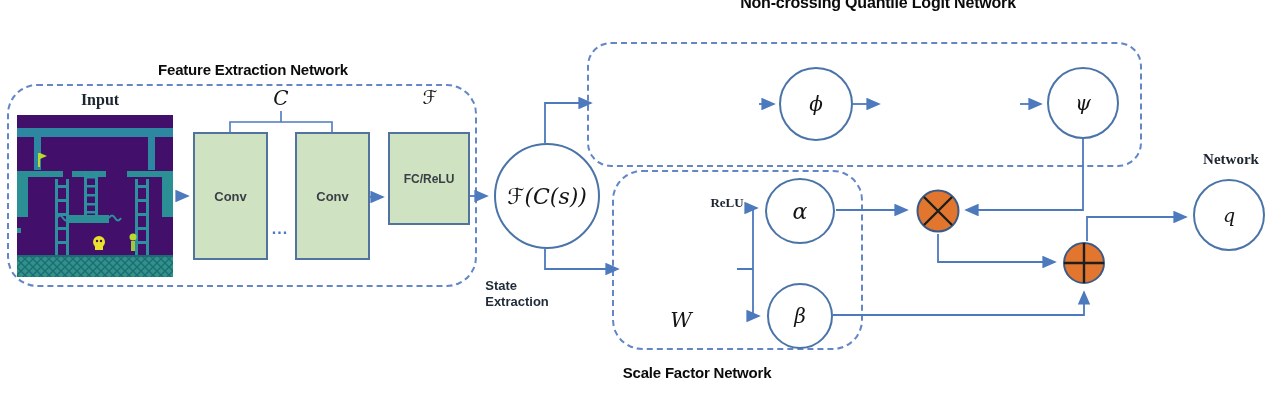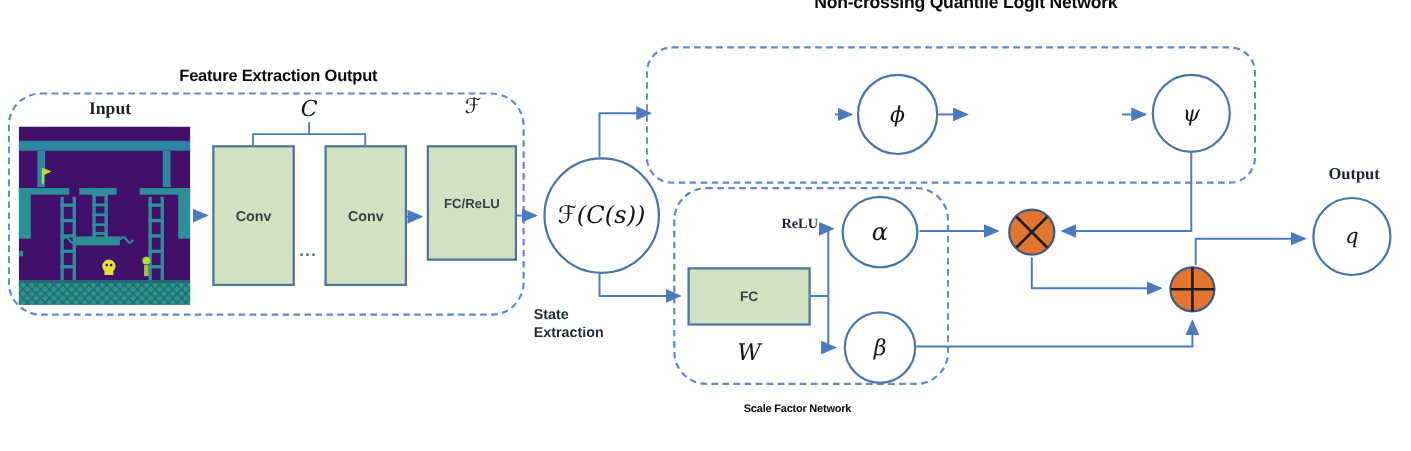--- a/index.html
+++ b/index.html
@@ -47,21 +47,21 @@
   .caption{
     position:absolute;transform:translate(-50%,0);
     font-size:13px;font-weight:600;color:#1f2a38;line-height:16px;
   }
 </style>
 </head>
 <body>
 
 <div id="canvas">
 
-  <div class="title" style="left:253px;top:69px;font-size:15px;">Feature Extraction Output</div>
+  <div class="title" style="left:253px;top:69px;font-size:15px;">Feature Extraction Network</div>
 
   <div class="dashbox" style="left:7px;top:84px;width:470px;height:203px;border-radius:30px;"></div>
 
   <div class="lbl" style="left:100px;top:100px;font-size:16px;">Input</div>
 
   <svg class="abs" style="left:17px;top:115px;" width="156" height="162" viewBox="0 0 156 162">
     <rect x="0" y="0" width="156" height="162" fill="var(--game-purple,#42106b)"></rect>
     <g fill="#2e87a0">
       <rect x="0" y="13" width="156" height="9"></rect>
       <rect x="17" y="22" width="7" height="33"></rect>
@@ -132,21 +132,21 @@
     </g>
   </svg>
 
   <div class="gbox" style="left:193px;top:132px;width:75px;height:128px;">
     <span>Conv</span>
   </div>
   <div class="dots" style="left:280px;top:229px;">...</div>
   <div class="gbox" style="left:295px;top:132px;width:75px;height:128px;">
     <span>Conv</span>
   </div>
-  <div class="gbox" style="left:388px;top:132px;width:82px;height:105px;">
+  <div class="gbox" style="left:388px;top:132px;width:82px;height:93px;">
     <span style="font-size:12px;">FC/ReLU</span>
   </div>
 
   <div class="lbl math" style="left:281px;top:98px;font-size:20px;">C</div>
   <div class="lbl math" style="left:430px;top:97px;font-size:19px;">ℱ</div>
 
   <div class="node" style="left:494px;top:143px;width:106px;height:106px;">
     <span class="math" style="font-size:22px;">ℱ(C(s))</span>
   </div>
   <div class="caption" style="left:517px;top:278px;">
@@ -158,45 +158,42 @@
   <div class="dashbox" style="left:587px;top:42px;width:555px;height:125px;border-radius:24px;"></div>
 
   <div class="node" style="left:779px;top:67px;width:74px;height:74px;">
     <span class="math" style="font-size:20px;">ϕ</span>
   </div>
   <div class="node" style="left:1047px;top:67px;width:72px;height:72px;">
     <span class="math" style="font-size:20px;">ψ</span>
   </div>
 
   <div class="dashbox" style="left:612px;top:170px;width:251px;height:180px;border-radius:30px;"></div>
-  <div class="title" style="left:725px;top:372px;font-size:10px;">Scale Factor Network</div>
-
-  <div class="gbox" style="left:625px;top:243px;width:112px;height:53px;">
-    <span style="font-size:12.5px;">FC</span>
-  </div>
+  <div class="title" style="left:697px;top:372px;font-size:15px;">Scale Factor Network</div>
+
   <div class="lbl math" style="left:681px;top:320px;font-size:21px;">W</div>
   <div class="lbl" style="left:727px;top:203px;font-size:13px;">ReLU</div>
 
   <div class="node" style="left:765px;top:178px;width:70px;height:66px;">
     <span class="math" style="font-size:22px;">α</span>
   </div>
   <div class="node" style="left:767px;top:283px;width:66px;height:66px;">
     <span class="math" style="font-size:20px;">β</span>
   </div>
 
   <svg class="abs" style="left:915px;top:188px;" width="46" height="46" viewBox="0 0 46 46">
     <circle cx="23" cy="23" r="20.5" fill="var(--operator-orange,#e2762e)" stroke="#3d5a85" stroke-width="2"></circle>
     <path d="M9,9 L37,37 M37,9 L9,37" stroke="#1e1e1e" stroke-width="2.4" fill="none"></path>
   </svg>
   <svg class="abs" style="left:1062px;top:241px;" width="44" height="44" viewBox="0 0 44 44">
     <circle cx="22" cy="22" r="20" fill="var(--operator-orange,#e2762e)" stroke="#3d5a85" stroke-width="2"></circle>
     <path d="M2,22 L42,22 M22,2 L22,42" stroke="#1e1e1e" stroke-width="2.4" fill="none"></path>
   </svg>
 
-  <div class="lbl" style="left:1231px;top:159px;font-size:15px;font-weight:700;">Output</div>
+  <div class="lbl" style="left:1231px;top:159px;font-size:15px;font-weight:700;">Network</div>
   <div class="node" style="left:1193px;top:179px;width:72px;height:72px;">
     <span class="math" style="font-size:19px;">q</span>
   </div>
 
   <svg id="wires" width="1283" height="410" viewBox="0 0 1283 410">
     <defs>
       <marker id="arr" markerWidth="8" markerHeight="7" refX="7" refY="3.5" orient="auto">
         <path d="M0,0 L8,3.5 L0,7 z" fill="#4d79bd"></path>
       </marker>
     </defs>

